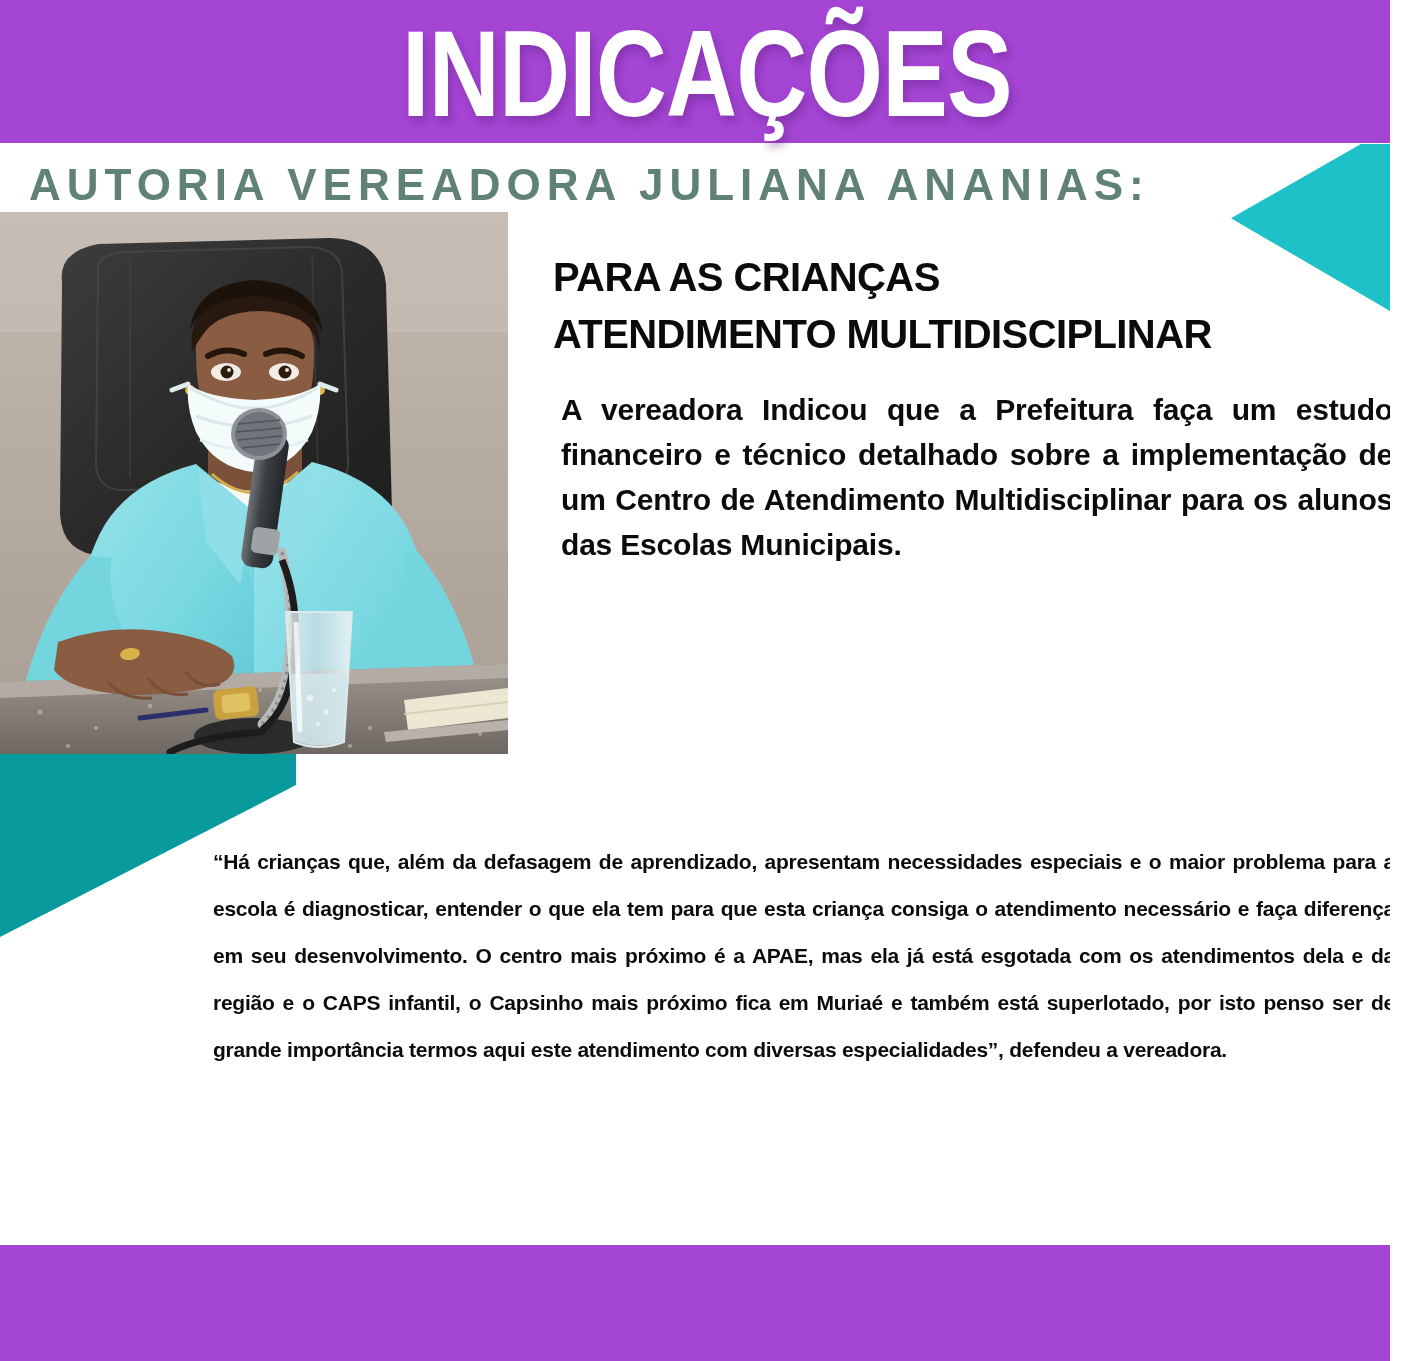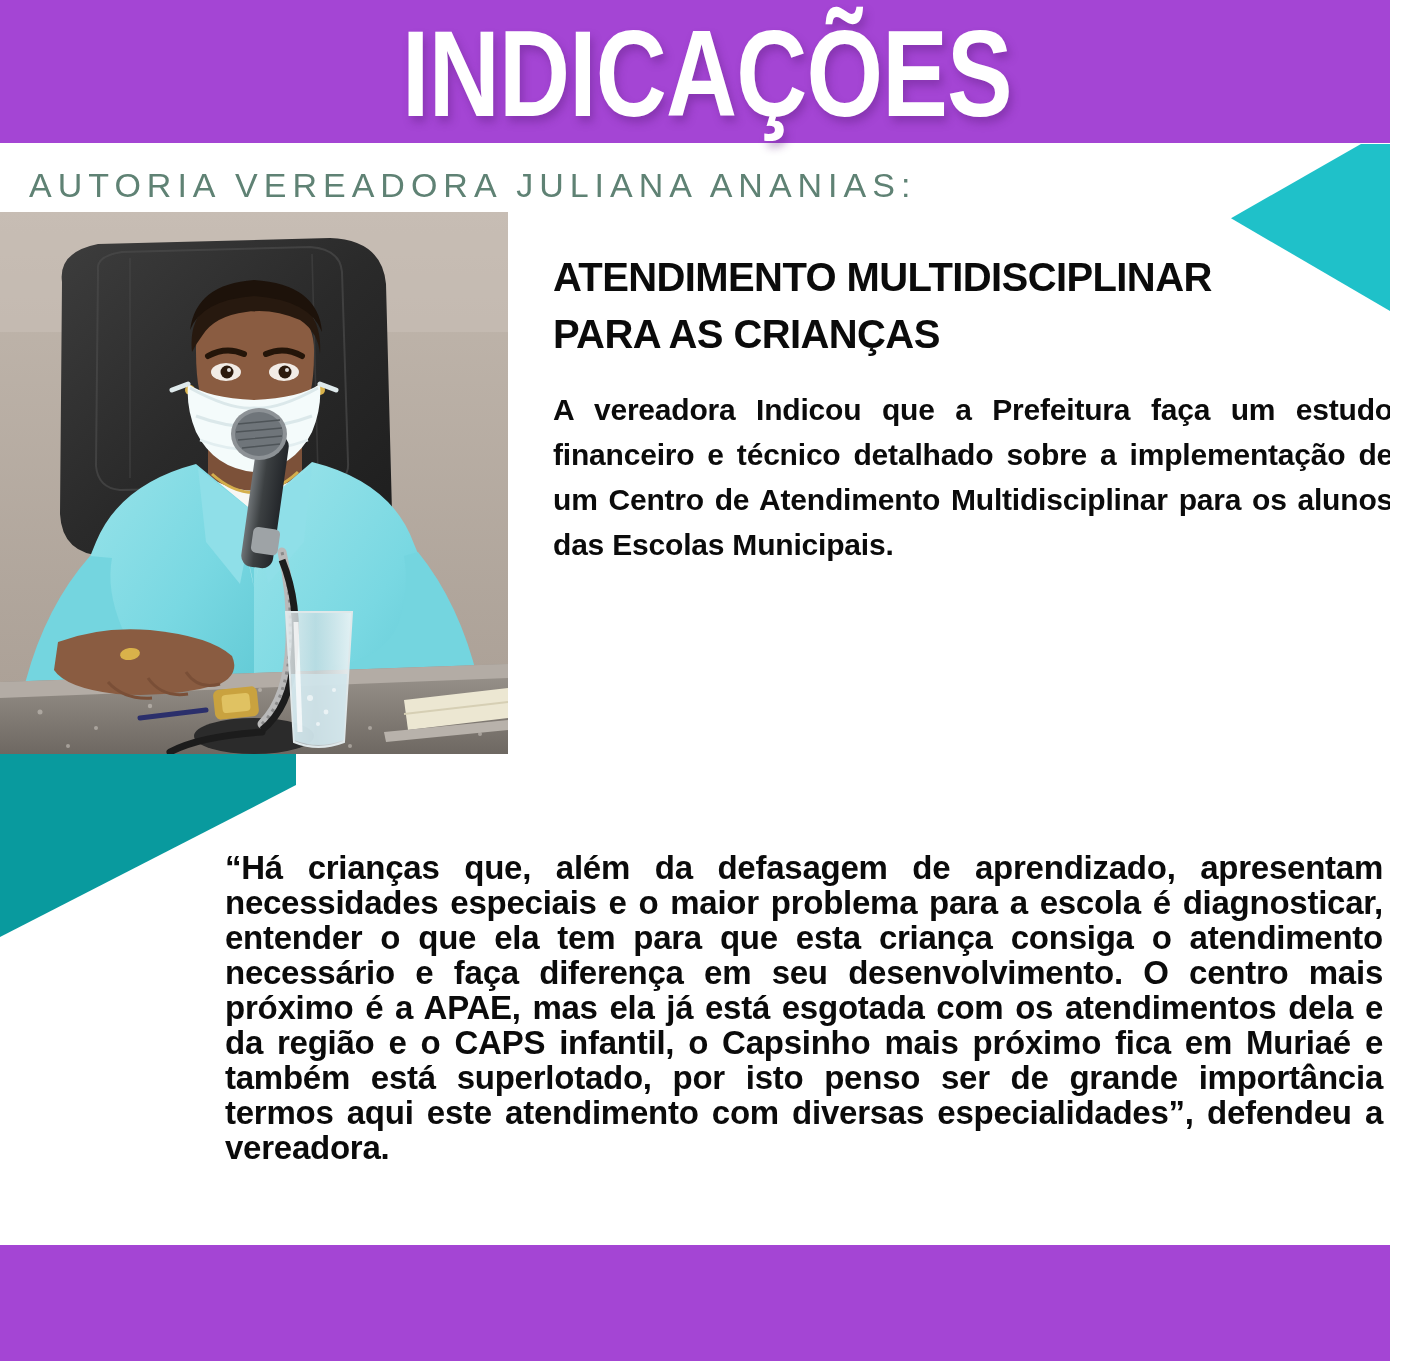--- a/index.html
+++ b/index.html
@@ -48,22 +48,22 @@
     white-space: nowrap;
     z-index: 4;
   }
 
   
   .authorship {
     position: absolute;
     left: 29px;
     top: 163px;
     font-family: "Liberation Sans", sans-serif;
-    font-weight: normal;
-    font-size: 34px;
+    font-weight: bold;
+    font-size: 44px;
     line-height: 44px;
     letter-spacing: 6.0px;
     color: #5f8274;
     white-space: nowrap;
     z-index: 3;
   }
 
   
   .teal-arrow-right {
     position: absolute;
@@ -117,21 +117,21 @@
 
   .body-col {
     position: absolute;
     left: 553px;
     top: 387px;
     width: 840px;
     z-index: 3;
   }
 
   .body-col p {
-    margin: 0 0 38px 0;
+    margin: 0 0 38px 8px;
     font-family: "Liberation Sans", sans-serif;
     font-weight: bold;
     font-size: 30px;
     line-height: 45px;
     letter-spacing: -0.2px;
     color: #0b0b0b;
     text-align: justify;
     text-justify: inter-word;
   }
   .body-col p:last-child { margin-bottom: 0; }
@@ -140,25 +140,25 @@
 
   
   .quote-block {
     position: absolute;
     left: 213px;
     top: 838px;
     width: 1182px;
     z-index: 3;
   }
   .quote-block p {
-    margin: 12px;
-    font-family: "Liberation Sans", sans-serif;
-    font-weight: bold;
-    font-size: 33px;
-    line-height: 35px;
+    margin: 0;
+    font-family: "Liberation Sans", sans-serif;
+    font-weight: bold;
+    font-size: 21px;
+    line-height: 47px;
     letter-spacing: -0.25px;
     color: #0b0b0b;
     text-align: justify;
     text-justify: inter-word;
   }
 
   
   .bottom-band {
     position: absolute;
     left: 0;
@@ -314,22 +314,22 @@
 
       <path d="M404 488 L508 476 L508 506 L408 518 Z" fill="#ece7d2"></path>
       <path d="M404 502 L508 490" stroke="#d6cfb4" stroke-width="2"></path>
       <path d="M384 520 L508 508 L508 518 L386 530 Z" fill="#b8b2ab"></path>
 
       <path d="M140 506 L206 498" stroke="#2b2f6b" stroke-width="5" stroke-linecap="round"></path>
     </svg>
   </div>
 
   <div class="article-heading">
+    <div>PARA AS CRIANÇAS</div>
     <div>ATENDIMENTO MULTIDISCIPLINAR</div>
-    <div>PARA AS CRIANÇAS</div>
   </div>
 
   <div class="body-col">
     <p>A vereadora Indicou que a Prefeitura faça um estudo financeiro e técnico detalhado sobre a implementação de um Centro de Atendimento Multidisciplinar para os alunos das Escolas Municipais.</p>
   </div>
 
   <div class="quote-block">
     <p>“Há crianças que, além da defasagem de aprendizado, apresentam necessidades especiais e o maior problema para a escola é diagnosticar, entender o que ela tem para que esta criança consiga o atendimento necessário e faça diferença em seu desenvolvimento. O centro mais próximo é a APAE, mas ela já está esgotada com os atendimentos dela e da região e o CAPS infantil, o Capsinho mais próximo fica em Muriaé e também está superlotado, por isto penso ser de grande importância termos aqui este atendimento com diversas especialidades”, defendeu a vereadora.</p>
   </div>
 

